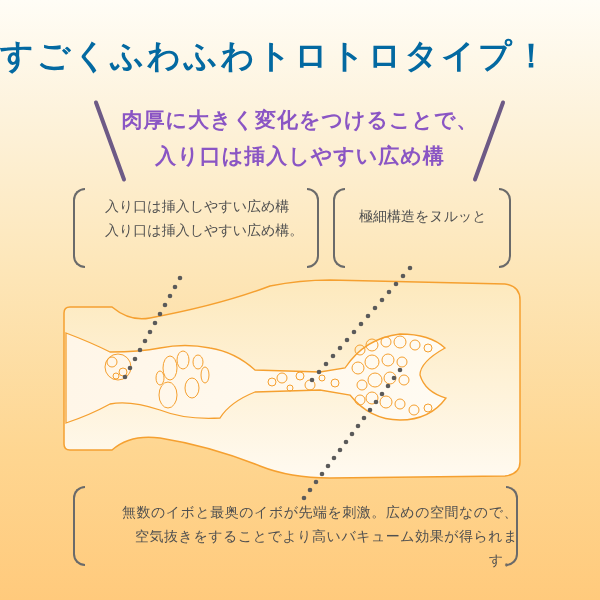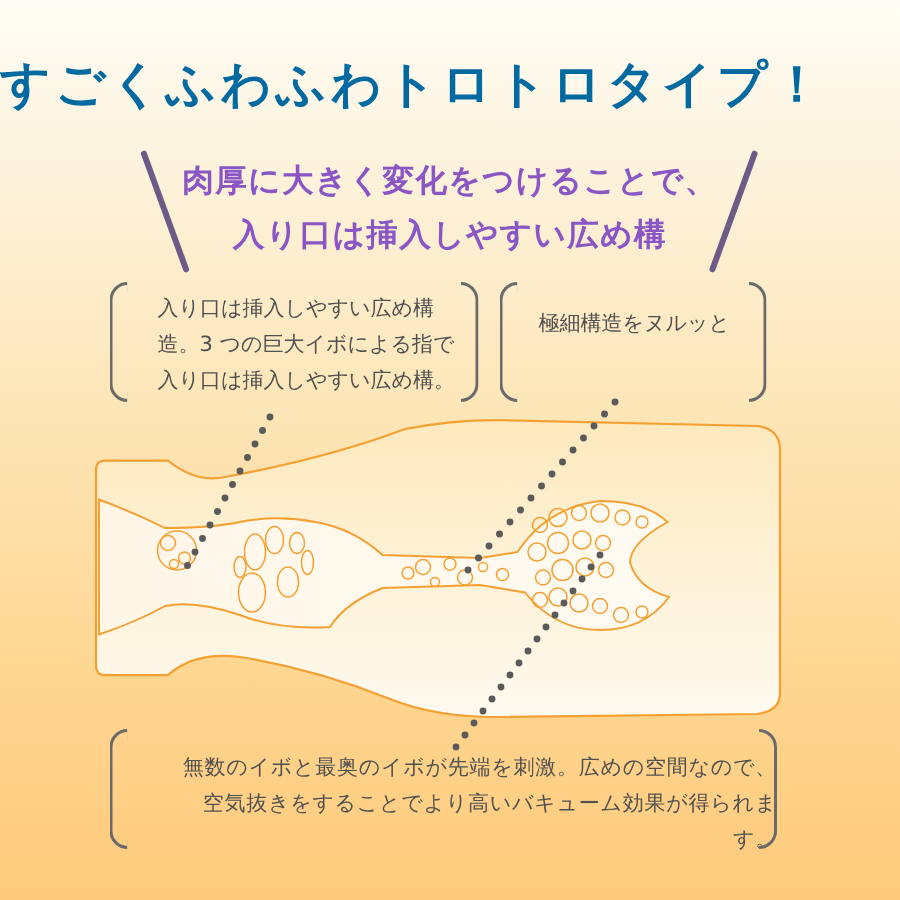--- a/index.html
+++ b/index.html
@@ -160,21 +160,20 @@
       <circle cx="310" cy="490" r="2.3"></circle>
         <circle cx="304" cy="498" r="2.3"></circle>
     </g>
   </g>
 </svg>
 
 <div class="callout" id="c1">
   <div class="bracket l"></div>
   <div class="callout-text">
     <div>入り口は挿入しやすい広め構</div>
-    <div>造。3 つの巨大イボによる指で</div>
     <div>入り口は挿入しやすい広め構。</div>
   </div>
   <div class="bracket r"></div>
 </div>
 
 <div class="callout" id="c2">
   <div class="bracket l"></div>
   <div class="callout-text">
     <div>極細構造をヌルッと</div>
   </div>

